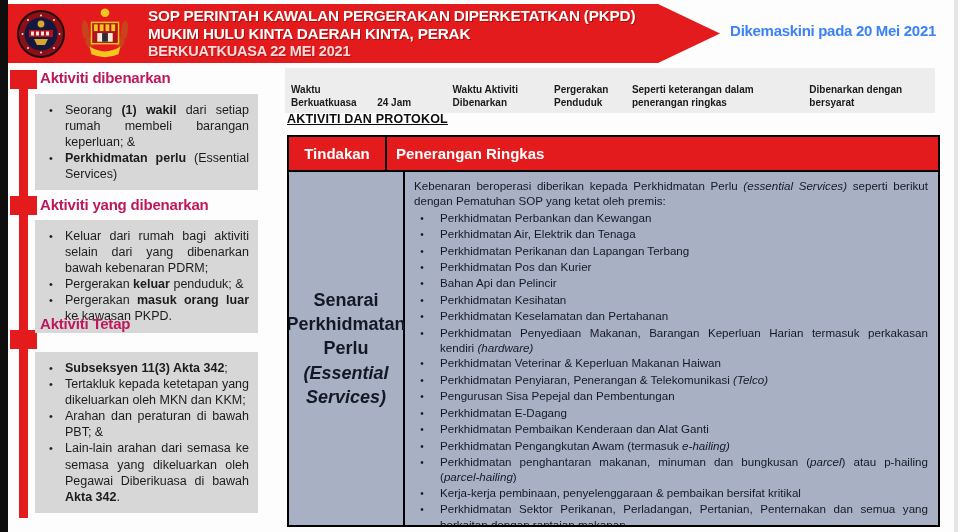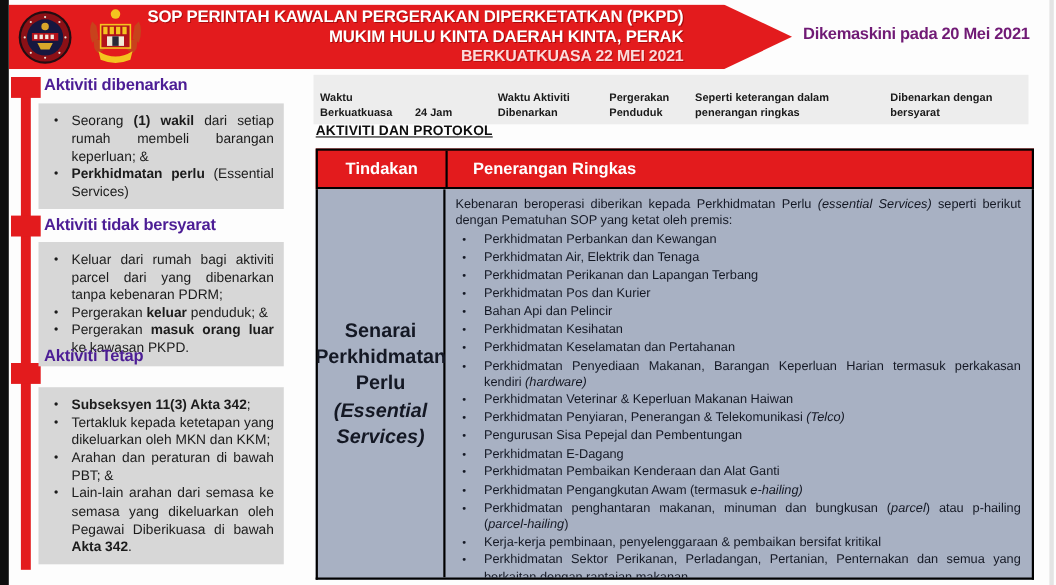--- a/index.html
+++ b/index.html
@@ -25,32 +25,32 @@
   
   .banner{
     position:absolute;left:8px;top:4px;width:712px;height:59px;
     background:var(--red);
     clip-path:polygon(0 0,calc(100% - 62px) 0,100% 50%,calc(100% - 62px) 100%,0 100%);
     display:flex;align-items:center;
   }
   .banner .logo{flex:0 0 auto;}
   .logo-seal{margin-left:8px;width:50px;height:50px;}
   .logo-arms{margin-left:10px;width:58px;height:56px;}
-  .banner-titles{margin-left:0;line-height:1.18;text-align:right;}
+  .banner-titles{margin-left:14px;line-height:1.18;}
   .banner-titles .t1,.banner-titles .t2{
     color:#fff;font-weight:bold;font-size:15.3px;letter-spacing:-0.2px;
     text-shadow:1px 1px 0 rgba(120,0,0,.55);white-space:nowrap;
   }
   .banner-titles .t3{
     color:rgba(255,235,235,.92);font-weight:bold;font-size:14.5px;letter-spacing:-0.2px;
     text-shadow:1px 1px 0 rgba(120,0,0,.4);white-space:nowrap;
   }
   .updated{
     position:absolute;right:24px;top:22px;
-    font-size:15px;font-weight:bold;color:#701a75;letter-spacing:-0.3px;white-space:nowrap;
+    font-size:15px;font-weight:bold;color:#3b82f6;letter-spacing:-0.3px;white-space:nowrap;
   }
 
   
   .legend{
     position:absolute;left:285px;top:68px;width:650px;height:45px;
     background:var(--legend-bg);
     display:flex;align-items:flex-end;
     font-size:10px;font-weight:bold;color:#1a1a1a;line-height:1.25;
     padding:5px 4px 4px 6px;
   }
@@ -68,23 +68,23 @@
     font-size:12.5px;font-weight:bold;text-decoration:underline;color:#0d0d0d;letter-spacing:0.2px;
   }
 
   
   .tbl-header{
     position:absolute;left:287px;top:135px;width:653px;height:37px;
     background:var(--red);border:2px solid #000;
     display:flex;align-items:center;
     color:#fff;font-weight:bold;font-size:15px;
   }
-  .tbl-header .c1{width:116px;text-align:center;flex:0 0 auto;}
+  .tbl-header .c1{width:96px;text-align:center;flex:0 0 auto;}
   .tbl-header .hdiv{width:2px;align-self:stretch;background:#000;flex:0 0 auto;}
-  .tbl-header .c2{padding-left:23px;}
+  .tbl-header .c2{padding-left:9px;}
   .tbl-body{
     position:absolute;left:287px;top:172px;width:653px;height:355px;
     background:var(--body-bg);
     border:2px solid #000;border-top:none;
     display:flex;overflow:hidden;
   }
   .tbl-body .action-cell{
     width:116px;flex:0 0 auto;border-right:2px solid #000;
     display:flex;flex-direction:column;justify-content:center;align-items:center;
     text-align:center;color:var(--ink);
@@ -100,21 +100,21 @@
   
   .li{display:flex;}
   .li .dot{flex:0 0 auto;text-align:center;}
   .li .t{flex:1;text-align:justify;}
   .desc-cell .li .dot{width:16px;font-size:10px;padding-top:1px;}
   .desc-cell .li .t{padding-left:10px;}
 
   
   .timeline-bar{position:absolute;left:19px;top:78px;width:9px;height:440px;background:var(--red);}
   .timeline-node{position:absolute;left:10px;width:27px;height:19px;background:var(--red);}
-  .sb-heading{position:absolute;left:40px;font-size:15px;font-weight:bold;color:#4c1d95;letter-spacing:-0.2px;}
+  .sb-heading{position:absolute;left:40px;font-size:15px;font-weight:bold;color:#be185d;letter-spacing:-0.2px;}
   .sb-box{
     position:absolute;left:35px;width:223px;background:var(--box-bg);
     padding:8px 9px 8px 4px;font-size:12.5px;line-height:16.1px;color:#1c1c1c;
   }
   .sb-box .li .dot{width:24px;font-size:11px;}
   .sb-box .li .t{padding-left:2px;}
 </style>
 </head>
 <body>
 
@@ -281,25 +281,25 @@
     <div class="li">
       <span class="dot">•</span>
       <span class="t">Seorang <b>(1) wakil</b> dari setiap rumah membeli barangan keperluan; &amp;</span>
     </div>
     <div class="li">
       <span class="dot">•</span>
       <span class="t"><b>Perkhidmatan perlu</b> (Essential Services)</span>
     </div>
   </div>
 
-<div class="sb-heading" style="top:196px;">Aktiviti tidak bersyarat</div>
+<div class="sb-heading" style="top:196px;">Aktiviti yang dibenarkan</div>
 <div class="sb-box" style="top:220px;">
     <div class="li">
       <span class="dot">•</span>
-      <span class="t">Keluar dari rumah bagi aktiviti parcel dari yang dibenarkan tanpa kebenaran PDRM;</span>
+      <span class="t">Keluar dari rumah bagi aktiviti selain dari yang dibenarkan bawah kebenaran PDRM;</span>
     </div>
     <div class="li">
       <span class="dot">•</span>
       <span class="t">Pergerakan <b>keluar</b> penduduk; &amp;</span>
     </div>
     <div class="li">
       <span class="dot">•</span>
       <span class="t">Pergerakan <b>masuk orang luar</b> ke kawasan PKPD.</span>
     </div>
   </div>

